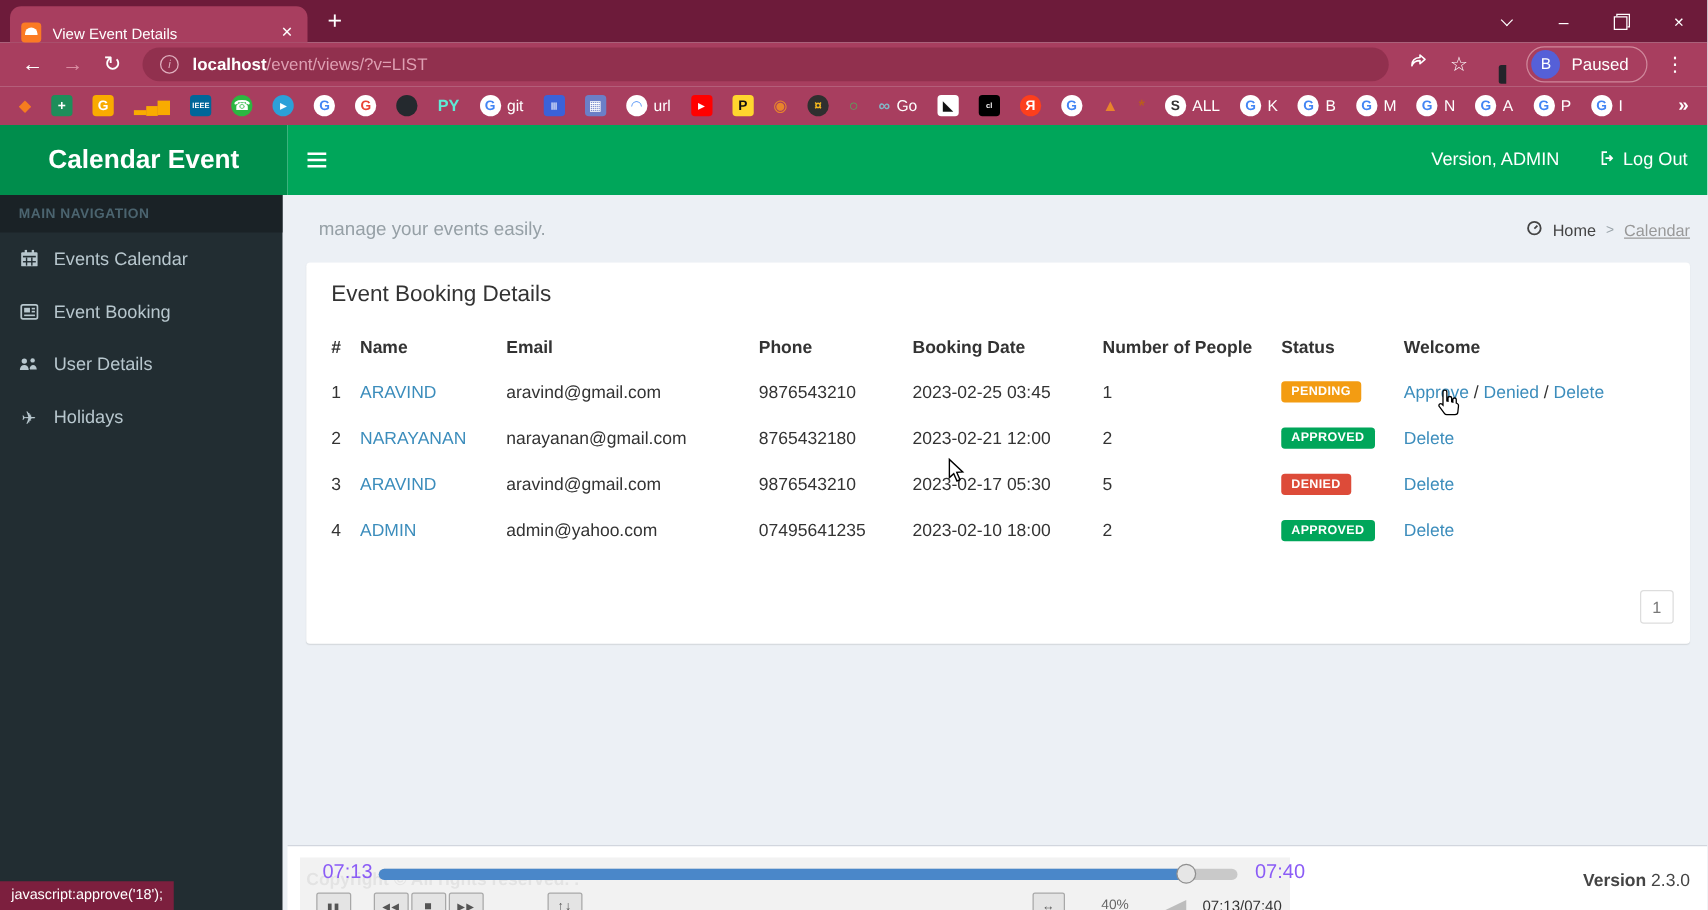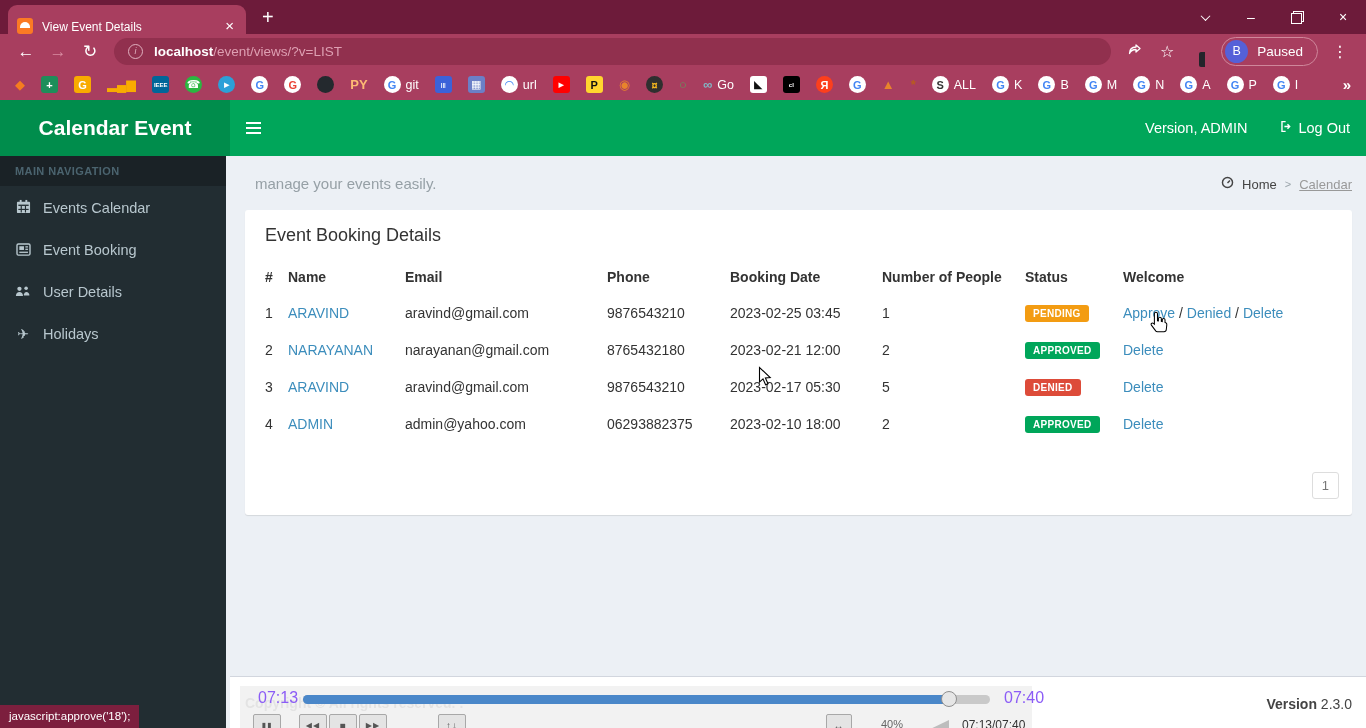--- a/index.html
+++ b/index.html
@@ -196,21 +196,21 @@
         <span class="bm">
           <span class="bm-ic circle" style="background: rgb(255, 255, 255); color: rgb(66, 133, 244);">G</span>
         </span>
         <span class="bm">
           <span class="bm-ic circle" style="background: rgb(255, 255, 255); color: rgb(234, 67, 53);">G</span>
         </span>
         <span class="bm">
           <span class="bm-ic circle" style="background: rgb(36, 41, 46); color: rgb(255, 255, 255);"></span>
         </span>
         <span class="bm">
-          <span class="bm-ic text" style="color: #fdba74;">PY</span>
+          <span class="bm-ic text" style="color: #5eead4;">PY</span>
         </span>
         <span class="bm">
           <span class="bm-ic circle" style="background: rgb(255, 255, 255); color: rgb(66, 133, 244);">G</span>
           <span class="bm-t">git</span>
         </span>
         <span class="bm">
           <span class="bm-ic square tiny" style="background: rgb(59, 98, 217); color: rgb(255, 255, 255);">|||</span>
         </span>
         <span class="bm">
           <span class="bm-ic square" style="background: rgb(107, 127, 199); color: rgb(255, 255, 255);">▦</span>
@@ -428,21 +428,21 @@
           <td>9876543210</td>
           <td>2023-02-17 05:30</td>
           <td>5</td>
           <td><span class="badge" style="background-color: rgb(221, 75, 57);">DENIED</span></td>
           <td><a class="link" href="#">Delete</a></td>
         </tr>
         <tr>
           <td>4</td>
           <td><a class="link" href="#">ADMIN</a></td>
           <td>admin@yahoo.com</td>
-          <td>06293882375</td>
+          <td>07495641235</td>
           <td>2023-02-10 18:00</td>
           <td>2</td>
           <td><span class="badge" style="background-color: rgb(0, 166, 90);">APPROVED</span></td>
           <td><a class="link" href="#">Delete</a></td>
         </tr>
       </tbody>
     </table>
     <div class="pagination">
       <span class="page-btn">1</span>
     </div>

